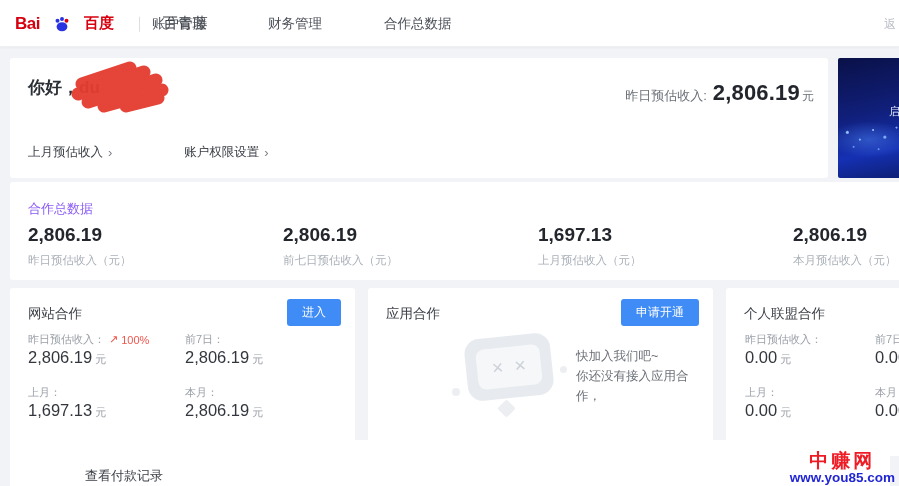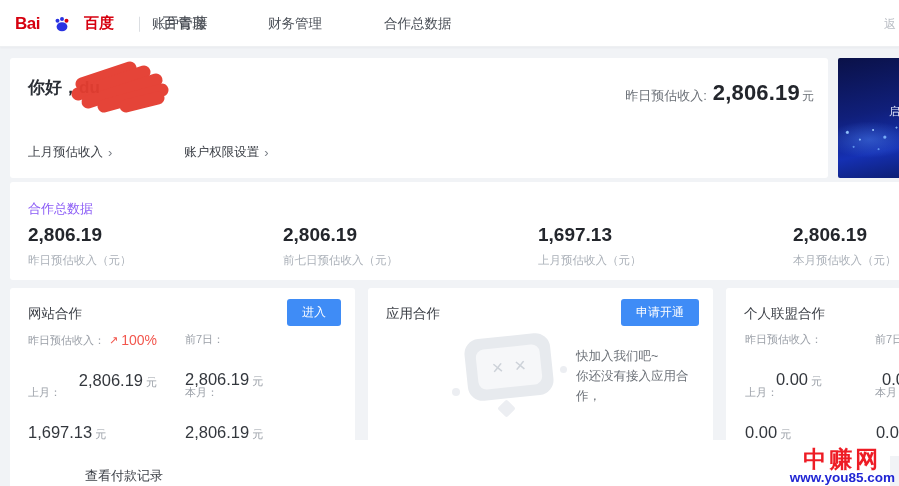--- a/index.html
+++ b/index.html
@@ -73,24 +73,24 @@
   
   .pcard { top:288px; height:168px; }
   .pcard.website  { left:10px;  width:345px; }
   .pcard.app      { left:368px; width:345px; }
   .pcard.personal { left:726px; width:345px; }
   .pcard-title { position:absolute; left:18px; top:17px; font-size:13.5px; color:#3b3f46; }
   .pcard-btn { position:absolute; right:14px; top:11px; background:#3f8cf6; color:#fff;
                font-size:12px; padding:5px 15px; border:none; border-radius:3px; cursor:pointer; }
   .metric { position:absolute; }
   .metric .m-label { font-size:11px; color:#9ba0a8; display:flex; align-items:center; }
-  .metric .m-value { margin-top:23px; font-size:16.5px; color:#33373d;text-align:right; }
+  .metric .m-value { margin-top:1px; font-size:16.5px; color:#33373d; }
   .metric .m-unit { font-size:11px; color:#9ba0a8; margin-left:3px; }
   .trend-icon { color:#f2564d; font-size:11px; margin:0 3px 0 4px; }
-  .trend-val  { color:#f2564d; font-size:14px; }
+  .trend-val  { color:#f2564d; font-size:11px; }
   .website .m1, .website .m2 { top:44px; } .website .m3, .website .m4 { top:97px; }
   .website .m1, .website .m3 { left:18px; } .website .m2, .website .m4 { left:175px; }
   .personal .m1, .personal .m2 { top:44px; } .personal .m3, .personal .m4 { top:97px; }
   .personal .m1, .personal .m3 { left:19px; } .personal .m2, .personal .m4 { left:149px; }
   
   .robot-wrap { position:absolute; left:88px; top:42px; width:110px; height:90px; }
   .robot-face { position:absolute; left:10px; top:6px; width:86px; height:62px; background:#e7eaee;
                 border-radius:15px; transform:rotate(-6deg);
                 display:flex; align-items:center; justify-content:center; }
   .robot-screen { width:64px; height:40px; background:#f6f7f9; border-radius:8px;
@@ -99,21 +99,21 @@
   .robot-diamond { position:absolute; left:44px; top:72px; width:13px; height:13px; background:#eceef2;
                    transform:rotate(45deg); border-radius:2px; }
   .robot-dot-l { position:absolute; left:-4px; top:58px; width:8px; height:8px; background:#eceef2; border-radius:50%; }
   .robot-dot-r { position:absolute; left:104px; top:36px; width:7px; height:7px; background:#eceef2; border-radius:50%; }
   .app-empty-text { position:absolute; left:208px; top:58px; font-size:12.5px; color:#6b7077; line-height:20px; }
   
   .trendcard { left:10px; top:440px; width:880px; height:120px; }
   .trend-title { position:absolute; left:75px; top:27px; font-size:13px; color:#3b3f46; }
   
   .watermark { position:absolute; right:4px; bottom:1px; text-align:center; z-index:20; line-height:1.05; }
-  .wm-1 { color:#ee1c25; font-size:23px; font-weight:bold; letter-spacing:3px;
+  .wm-1 { color:#ee1c25; font-size:19px; font-weight:bold; letter-spacing:3px;
           text-shadow:0 0 1px rgba(255,255,255,.9); }
   .wm-2 { color:#2126d4; font-size:13.5px; font-weight:bold; cursor:pointer; }
 </style>
 </head>
 <body>
 
 <div class="nav">
   <div class="logo">
     <span class="logo-bai">Bai</span>
     <span class="paw">

